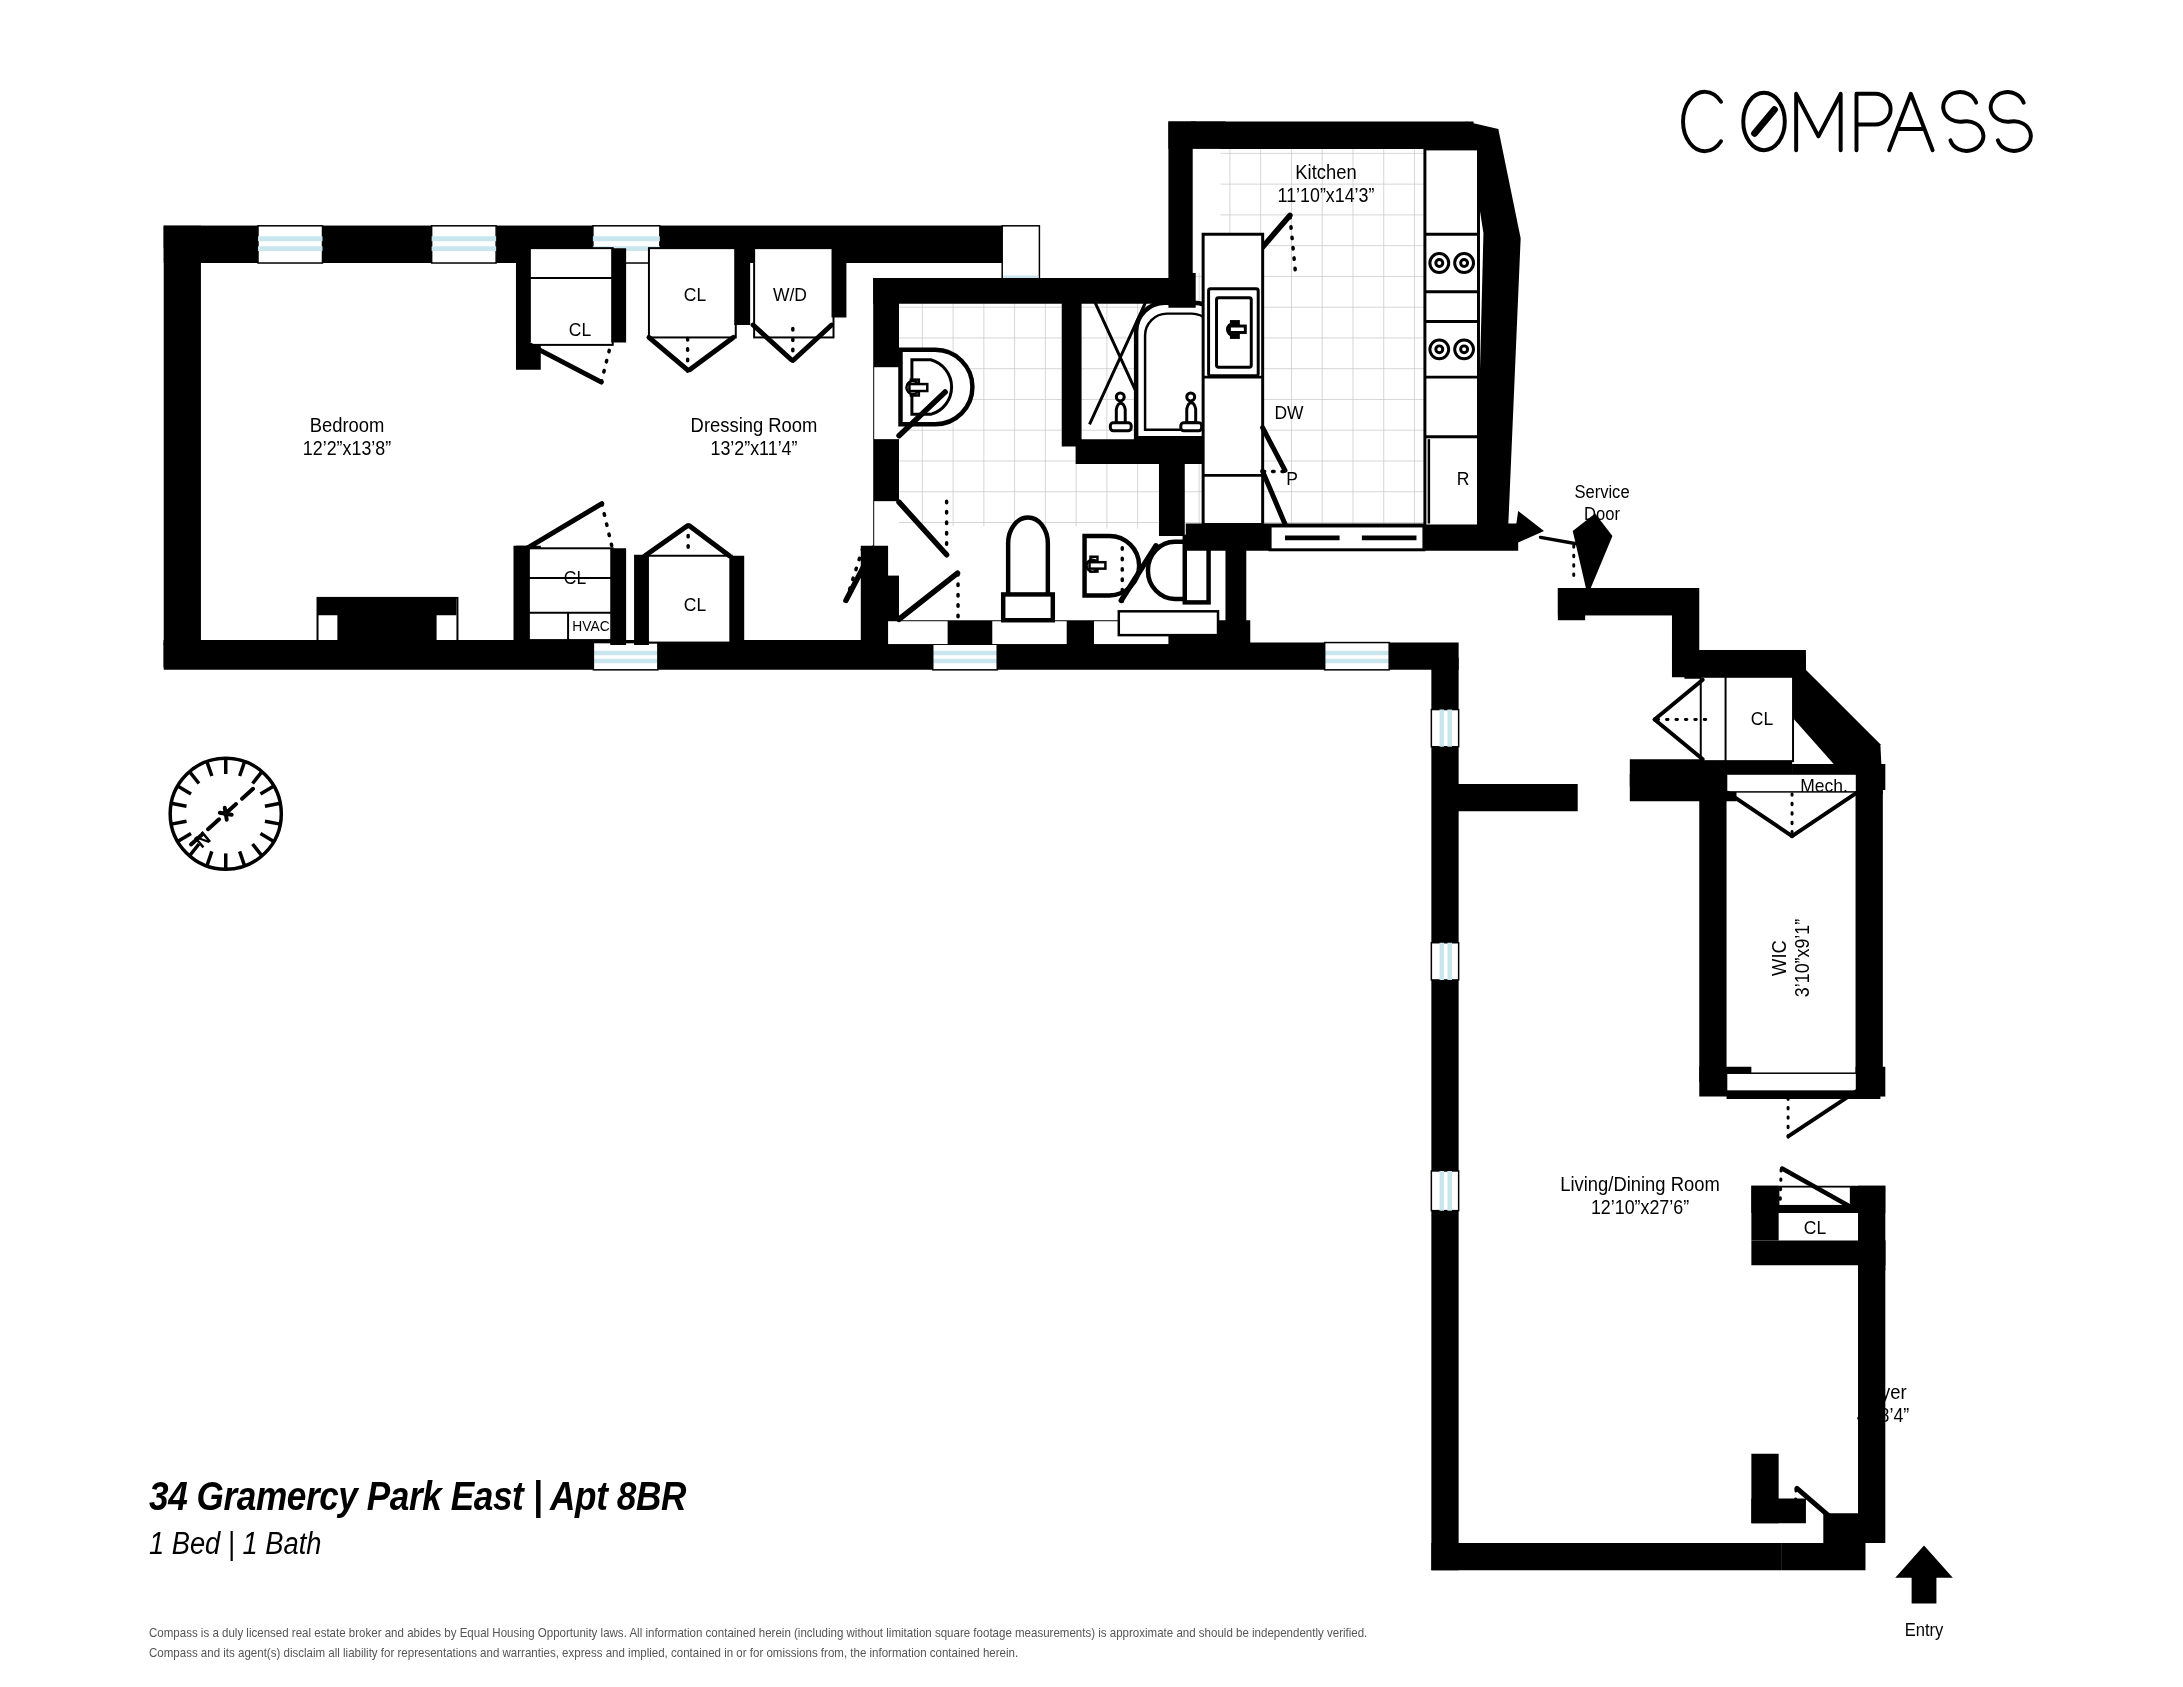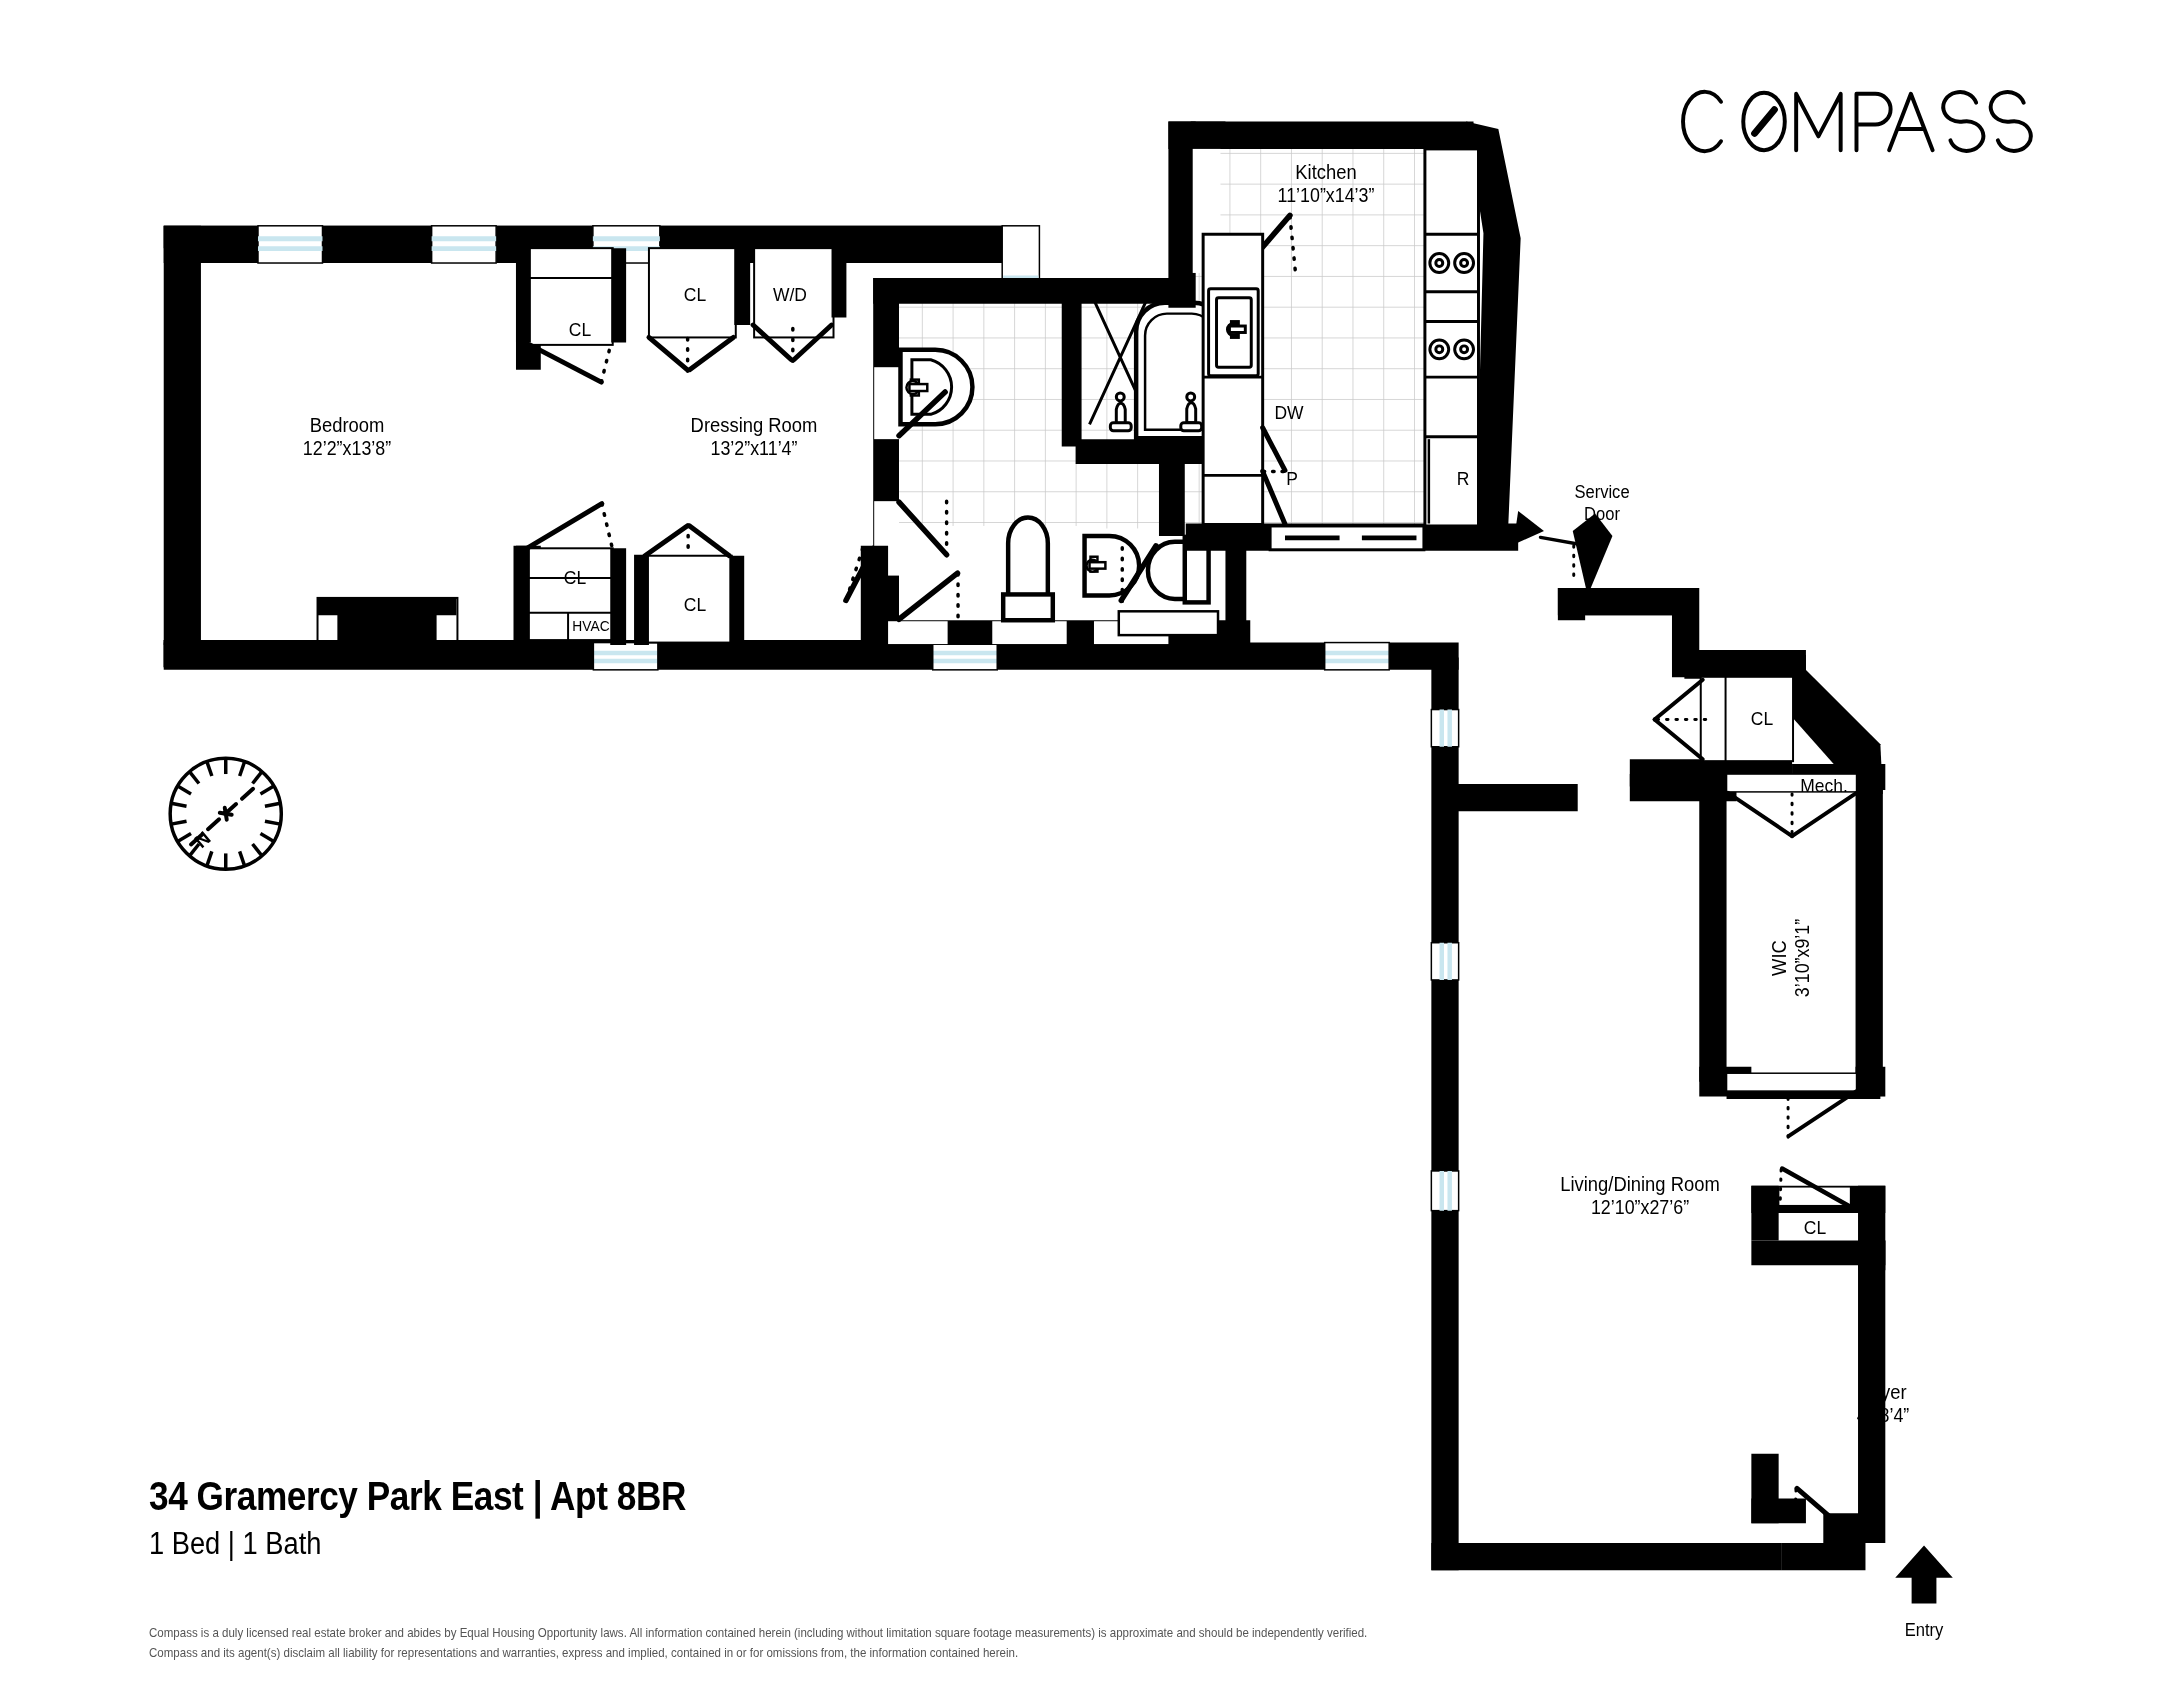--- a/index.html
+++ b/index.html
@@ -10,21 +10,21 @@
   }
   #plan{position:absolute;inset:0;}
   svg{display:block;}
 
   
   .logo-wrap{
     position:absolute;left:1677px;top:77px;width:357px;height:89px;
   }
 
   
-  .titleblock{position:absolute;left:149px;top:1476px;width:1191px;}
+  .titleblock{position:absolute;left:149px;top:1476px;width:1191px;font-style:italic;}
   .title-main{
     font-family:"Liberation Sans Narrow","Liberation Sans",sans-serif;
     font-weight:700;font-size:40px;letter-spacing:-0.5px;color:#000;
     line-height:1.0;white-space:nowrap;transform:scaleX(.88);transform-origin:left center;
   }
   .title-sub{
     font-family:"Liberation Sans Narrow","Liberation Sans",sans-serif;
     font-weight:400;font-size:31px;color:#000;margin-top:12px;line-height:1.0;
     white-space:nowrap;transform:scaleX(.88);transform-origin:left center;
   }

